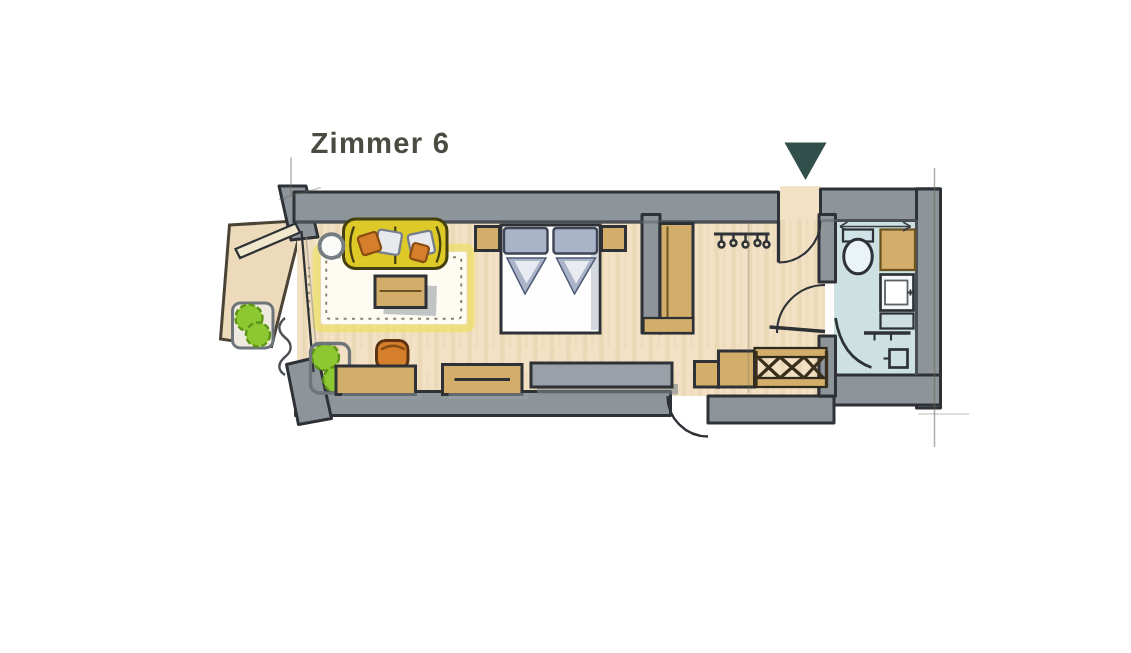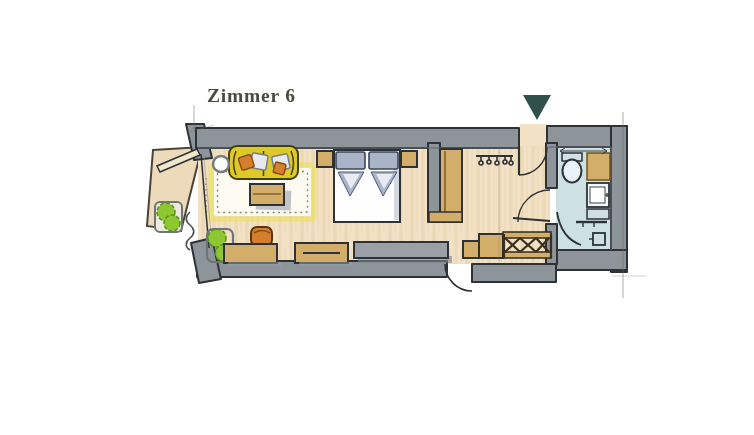--- a/index.html
+++ b/index.html
@@ -1,17 +1,17 @@
 <!DOCTYPE html>
 <html><head>
 <meta charset="utf-8">
 <style>
   html,body{margin:0;padding:0;background:#ffffff;}
   .stage{position:relative;width:754px;height:435px;background:#ffffff;overflow:hidden;
-         font-family:Liberation Serif, serif;}
+         font-family:Liberation Sans, sans-serif;}
   .room-title{position:absolute;left:207px;top:85px;font-size:19.5px;font-weight:600;
               letter-spacing:0.8px;color:#4b4b41;}
   svg{position:absolute;left:0;top:0;}
 </style>
 </head>
 <body>
 
 <div class="stage">
 
   <div class="room-title">Zimmer 6</div>

